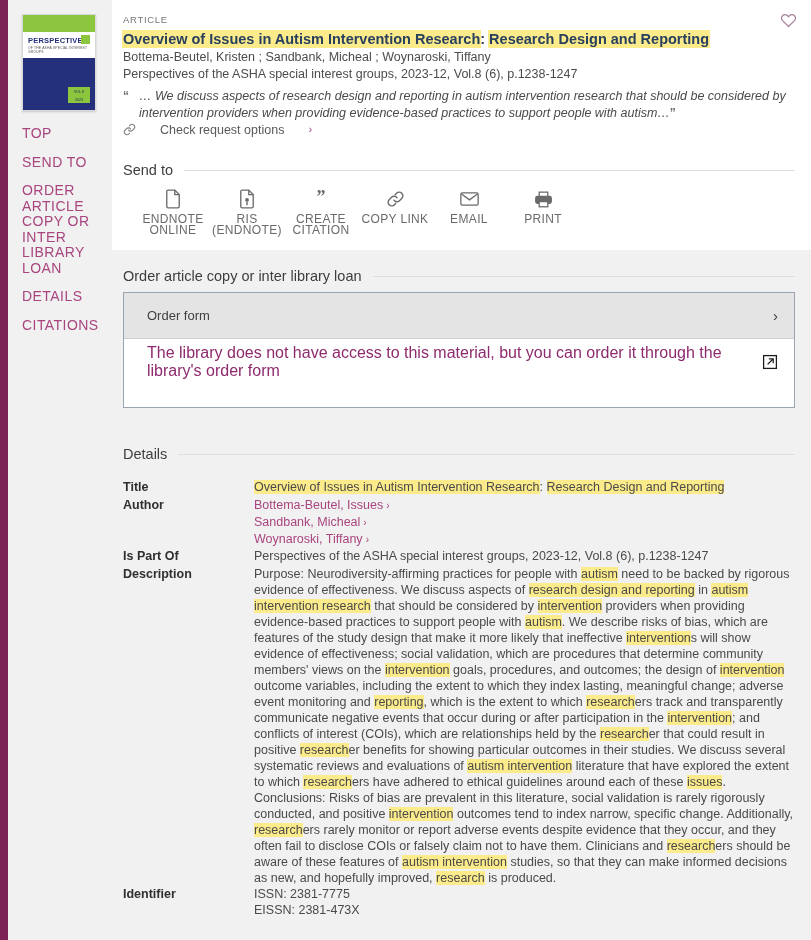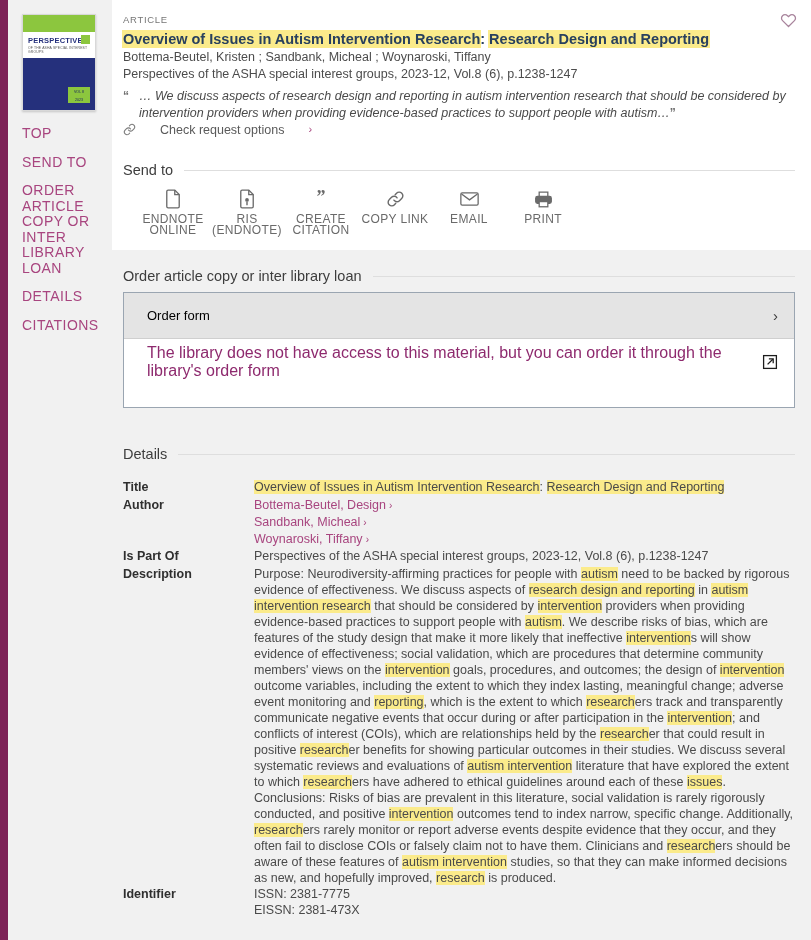--- a/index.html
+++ b/index.html
@@ -171,21 +171,21 @@
     background: #ffffff;
   }
   #order-row {
     background: #e4e4e4;
     height: 46px;
     display: flex; align-items: center;
     padding: 0 16px 0 23px;
     cursor: pointer;
     border-bottom: 1px solid #cfcfcf;
   }
-  #order-row .t { flex:1; font-size: 13px; color: #000000; }
+  #order-row .t { flex:1; font-size: 13px; color: #404040; }
   #order-row .chev { font-size: 15px; color: #3c3c3c; }
   #order-msg {
     height: 46px;
     display: flex; align-items: center;
     padding: 0 16px 0 23px;
     background: #ffffff;
   }
   #order-msg .t { flex:1; font-size: 16px; color: #8e2a6e; }
   #order-msg .ext { cursor: pointer; line-height:0; }
   #order-tail { height: 22px; background: #ffffff; }
@@ -384,21 +384,21 @@
       <div id="details-table">
 
         <div class="d-row">
           <div class="d-label">Title</div>
           <div class="d-val"><span class="hl">Overview of Issues in Autism Intervention Research</span><span>: </span><span class="hl">Research Design and Reporting</span></div>
         </div>
 
         <div class="d-row">
           <div class="d-label">Author</div>
           <div class="d-val">
-            <div class="author-line"><span>Bottema-Beutel, Design</span><span class="chev">›</span></div>
+            <div class="author-line"><span>Bottema-Beutel, Issues</span><span class="chev">›</span></div>
             <div class="author-line"><span>Sandbank, Micheal</span><span class="chev">›</span></div>
             <div class="author-line"><span>Woynaroski, Tiffany</span><span class="chev">›</span></div>
           </div>
         </div>
 
         <div class="d-row">
           <div class="d-label">Is Part Of</div>
           <div class="d-val">Perspectives of the ASHA special interest groups, 2023-12, Vol.8 (6), p.1238-1247</div>
         </div>
 

